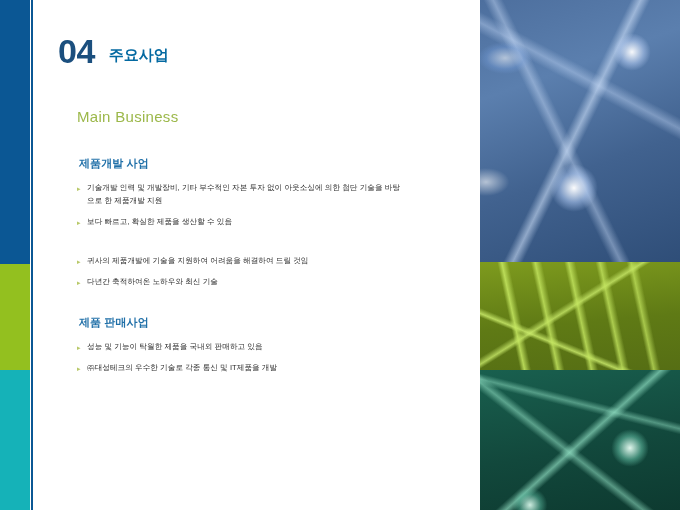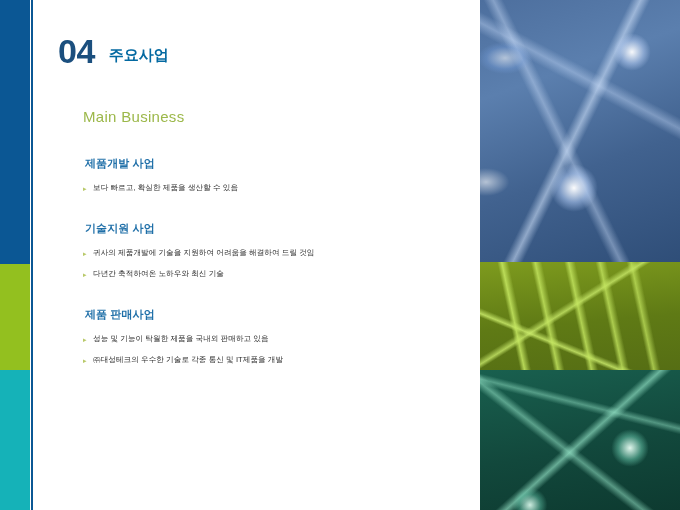--- a/index.html
+++ b/index.html
@@ -115,21 +115,21 @@
     font-size: 15px;
     font-weight: bold;
     color: #0369a1;
     line-height: 1;
     padding-bottom: 6px;
   }
 
   
   .body {
     position: absolute;
-    left: 83px;
+    left: 77px;
     top: 108px;
     width: 330px;
   }
   .main-heading {
     font-size: 15px;
     color: #9cb84a;
     letter-spacing: 0.3px;
     margin: 0 0 31px 0;
   }
 
@@ -190,26 +190,29 @@
     <div class="header-title">주요사업</div>
   </div>
 
   <div class="body">
     <div class="main-heading">Main Business</div>
 
     <div class="section">
       <div class="section-title">제품개발 사업</div>
       <div class="bullet">
         <span class="bullet-marker">▸</span>
+        <span class="bullet-text">기술개발 인력 및 개발장비, 기타 부수적인 자본 투자 없이 아웃소싱에 의한 첨단 기술을 바탕으로 한 제품개발 지원</span>
+      </div>
+      <div class="bullet">
+        <span class="bullet-marker">▸</span>
         <span class="bullet-text">보다 빠르고, 확실한 제품을 생산할 수 있음</span>
       </div>
     </div>
 
     <div class="section">
-      <div class="section-title">기술지원 사업</div>
       <div class="bullet">
         <span class="bullet-marker">▸</span>
         <span class="bullet-text">귀사의 제품개발에 기술을 지원하여 어려움을 해결하여 드릴 것임</span>
       </div>
       <div class="bullet">
         <span class="bullet-marker">▸</span>
         <span class="bullet-text">다년간 축적하여온 노하우와 최신 기술</span>
       </div>
     </div>
 

